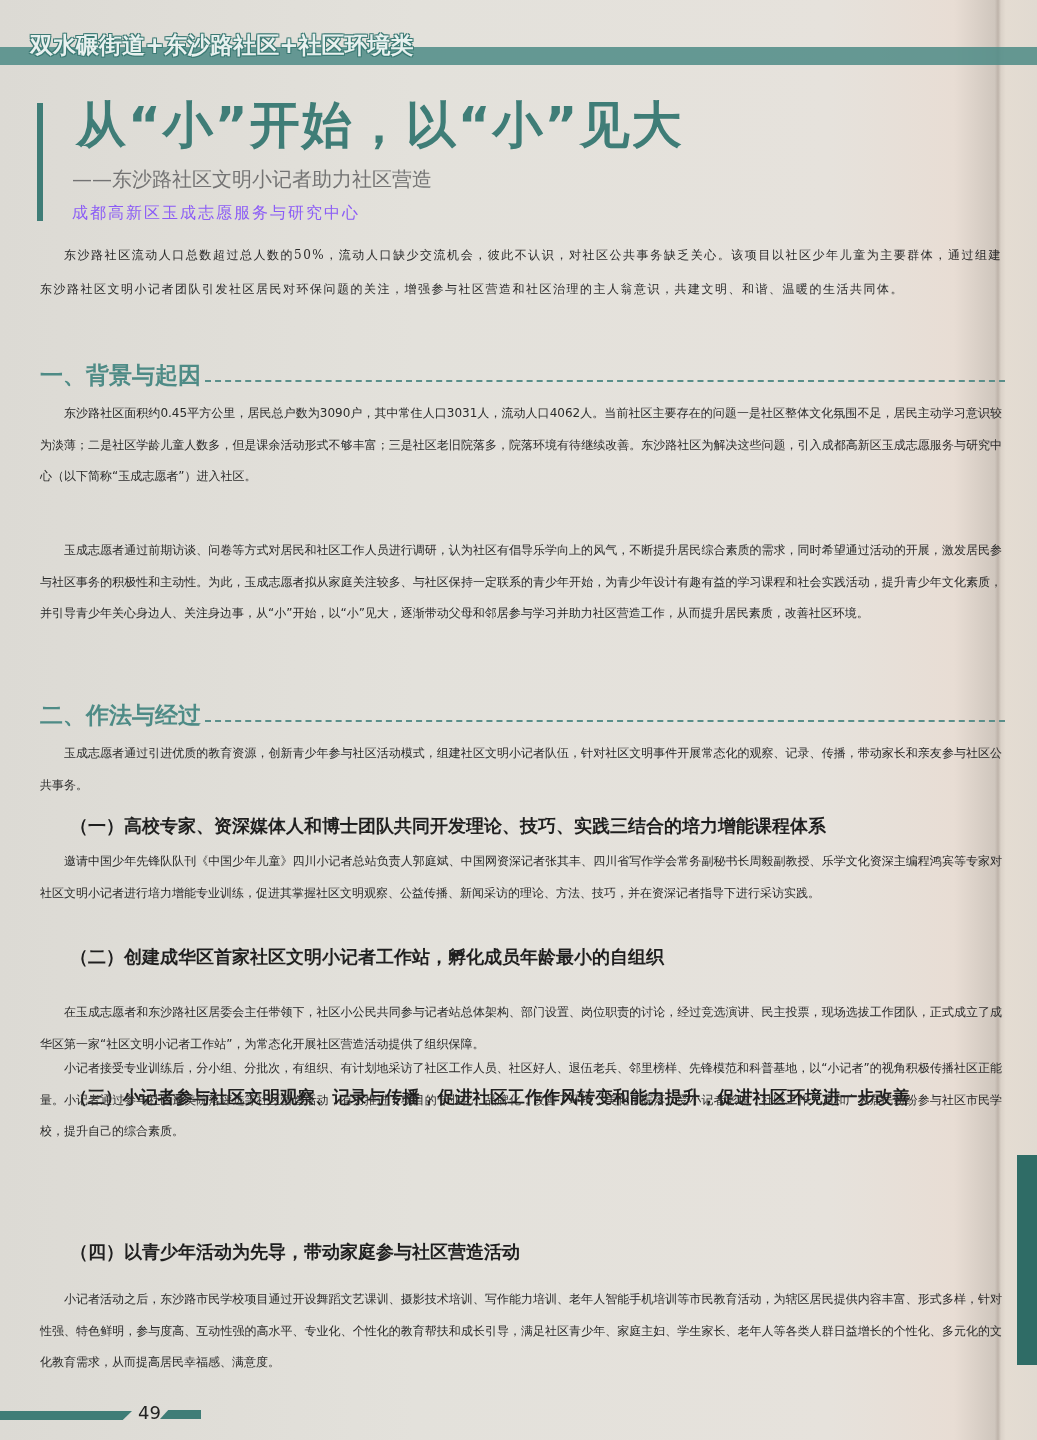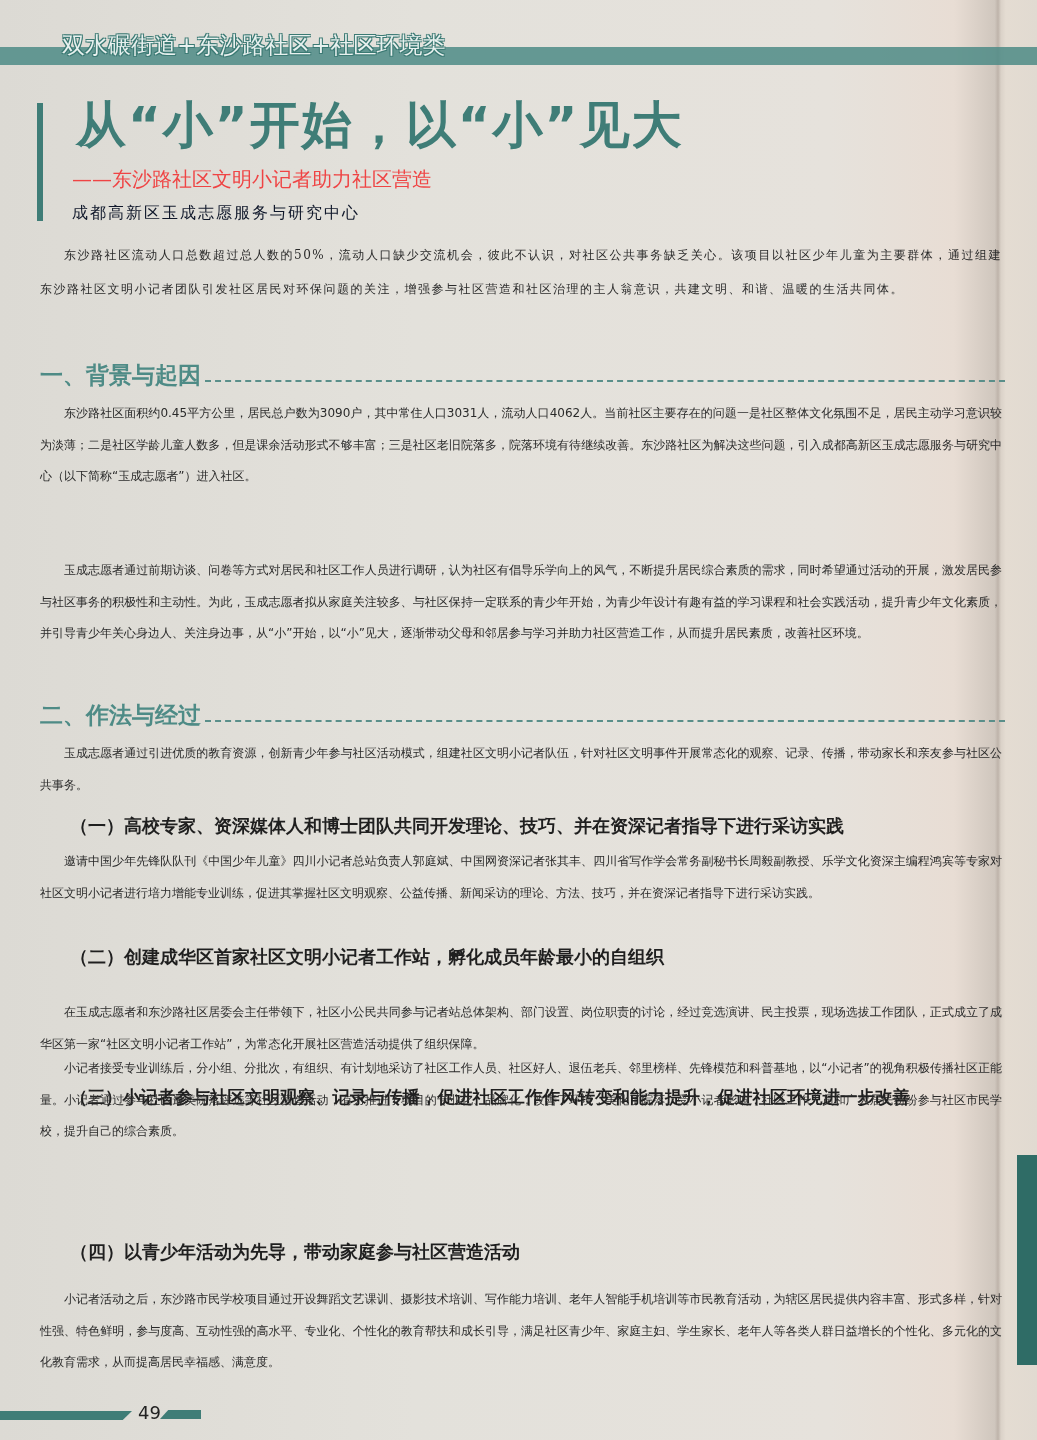--- a/index.html
+++ b/index.html
@@ -9,41 +9,40 @@
     font-family: "DejaVu Sans", "Liberation Sans", sans-serif;
     color: #2b2b2b;
     position: relative;
   }
   .header-band {
     position: absolute; left: 0; top: 47px; width: 1037px; height: 18px;
     background: #4e8b86; opacity: 0.85;
   }
   .header-band-inner {
     position: absolute; left: 30px; top: 30px;
-    font-size: 23px; font-weight: normal; color: #e8f1ef;
+    font-size: 23px; font-weight: bold; color: #e8f1ef;
     letter-spacing: 0px;
     text-shadow: 0 0 1px #3c7a74, 1px 1px 0 #3c7a74, -1px -1px 0 #3c7a74, 1px -1px 0 #3c7a74, -1px 1px 0 #3c7a74;
-    margin-left: 32px;
   }
   .title-bar {
     position: absolute; left: 37px; top: 103px; width: 6px; height: 118px;
     background: #3f7d77;
   }
   .title {
     position: absolute; left: 76px; top: 92px;
     font-size: 50px; font-weight: bold; color: #3f7d77; letter-spacing: 2px;
   }
   .subtitle {
     position: absolute; left: 72px; top: 166px;
-    font-size: 20px; color: #ef4444;
+    font-size: 20px; color: #737373;
   }
   .author {
     position: absolute; left: 72px; top: 203px;
     font-family: "DejaVu Serif", "Liberation Serif", serif;
-    font-size: 16px; color: #0f172a; letter-spacing: 2px;
+    font-size: 16px; color: #8b5cf6; letter-spacing: 2px;
   }
   .para {
     position: absolute; left: 40px; width: 962px;
     font-size: 12px; line-height: 31.5px; text-indent: 2em;
     text-align: justify; color: #2a2a2a;
   }
   .para.serif { font-family: "DejaVu Serif", "Liberation Serif", serif; letter-spacing: 1.5px; line-height: 34px; }
   .section-head {
     position: absolute; left: 40px; width: 965px;
     display: flex; align-items: center;
@@ -93,29 +92,29 @@
 <div class="subtitle">——东沙路社区文明小记者助力社区营造</div>
 <div class="author">成都高新区玉成志愿服务与研究中心</div>
 
 <div class="para serif" style="top:238px;">东沙路社区流动人口总数超过总人数的50%，流动人口缺少交流机会，彼此不认识，对社区公共事务缺乏关心。该项目以社区少年儿童为主要群体，通过组建东沙路社区文明小记者团队引发社区居民对环保问题的关注，增强参与社区营造和社区治理的主人翁意识，共建文明、和谐、温暖的生活共同体。</div>
 
 <div class="section-head" style="top:360px;">
   <span>一、背景与起因</span>
   <span class="dash"></span>
 </div>
 <div class="para" style="top:398px;">东沙路社区面积约0.45平方公里，居民总户数为3090户，其中常住人口3031人，流动人口4062人。当前社区主要存在的问题一是社区整体文化氛围不足，居民主动学习意识较为淡薄；二是社区学龄儿童人数多，但是课余活动形式不够丰富；三是社区老旧院落多，院落环境有待继续改善。东沙路社区为解决这些问题，引入成都高新区玉成志愿服务与研究中心（以下简称“玉成志愿者”）进入社区。</div>
-<div class="para" style="top:535px;margin-top:20px;">玉成志愿者通过前期访谈、问卷等方式对居民和社区工作人员进行调研，认为社区有倡导乐学向上的风气，不断提升居民综合素质的需求，同时希望通过活动的开展，激发居民参与社区事务的积极性和主动性。为此，玉成志愿者拟从家庭关注较多、与社区保持一定联系的青少年开始，为青少年设计有趣有益的学习课程和社会实践活动，提升青少年文化素质，并引导青少年关心身边人、关注身边事，从“小”开始，以“小”见大，逐渐带动父母和邻居参与学习并助力社区营造工作，从而提升居民素质，改善社区环境。</div>
+<div class="para" style="top:535px;">玉成志愿者通过前期访谈、问卷等方式对居民和社区工作人员进行调研，认为社区有倡导乐学向上的风气，不断提升居民综合素质的需求，同时希望通过活动的开展，激发居民参与社区事务的积极性和主动性。为此，玉成志愿者拟从家庭关注较多、与社区保持一定联系的青少年开始，为青少年设计有趣有益的学习课程和社会实践活动，提升青少年文化素质，并引导青少年关心身边人、关注身边事，从“小”开始，以“小”见大，逐渐带动父母和邻居参与学习并助力社区营造工作，从而提升居民素质，改善社区环境。</div>
 
 <div class="section-head" style="top:700px;">
   <span>二、作法与经过</span>
   <span class="dash"></span>
 </div>
 <div class="para" style="top:738px;">玉成志愿者通过引进优质的教育资源，创新青少年参与社区活动模式，组建社区文明小记者队伍，针对社区文明事件开展常态化的观察、记录、传播，带动家长和亲友参与社区公共事务。</div>
 
-<div class="sub-head" style="top:814px;">（一）高校专家、资深媒体人和博士团队共同开发理论、技巧、并在资深记者指导下进行采访实践</div>
+<div class="sub-head" style="top:814px;">（一）高校专家、资深媒体人和博士团队共同开发理论、技巧、实践三结合的培力增能课程体系</div>
 <div class="para" style="top:846px;">邀请中国少年先锋队队刊《中国少年儿童》四川小记者总站负责人郭庭斌、中国网资深记者张其丰、四川省写作学会常务副秘书长周毅副教授、乐学文化资深主编程鸿宾等专家对社区文明小记者进行培力增能专业训练，促进其掌握社区文明观察、公益传播、新闻采访的理论、方法、技巧，并在资深记者指导下进行采访实践。</div>
 
 <div class="sub-head" style="top:945px;">（二）创建成华区首家社区文明小记者工作站，孵化成员年龄最小的自组织</div>
 <div class="para" style="top:997px;">在玉成志愿者和东沙路社区居委会主任带领下，社区小公民共同参与记者站总体架构、部门设置、岗位职责的讨论，经过竞选演讲、民主投票，现场选拔工作团队，正式成立了成华区第一家“社区文明小记者工作站”，为常态化开展社区营造活动提供了组织保障。</div>
 
 <div class="sub-head" style="top:1085px; font-size:17.5px;">（三）小记者参与社区文明观察、记录与传播，促进社区工作作风转变和能力提升，促进社区环境进一步改善</div>
 <div class="para" style="top:1053px;">小记者接受专业训练后，分小组、分批次，有组织、有计划地采访了社区工作人员、社区好人、退伍老兵、邻里榜样、先锋模范和科普基地，以“小记者”的视角积极传播社区正能量。小记者通过参与社区最美院落评选等社区营造活动，有力推进了项目的专业化、品牌化，改善了环境，美化了院落。受小记者影响，社区工作人员和广大居民纷纷参与社区市民学校，提升自己的综合素质。</div>
 
 <div class="sub-head" style="top:1240px;">（四）以青少年活动为先导，带动家庭参与社区营造活动</div>
 <div class="para" style="top:1272px;margin-top:12px;">小记者活动之后，东沙路市民学校项目通过开设舞蹈文艺课训、摄影技术培训、写作能力培训、老年人智能手机培训等市民教育活动，为辖区居民提供内容丰富、形式多样，针对性强、特色鲜明，参与度高、互动性强的高水平、专业化、个性化的教育帮扶和成长引导，满足社区青少年、家庭主妇、学生家长、老年人等各类人群日益增长的个性化、多元化的文化教育需求，从而提高居民幸福感、满意度。</div>

